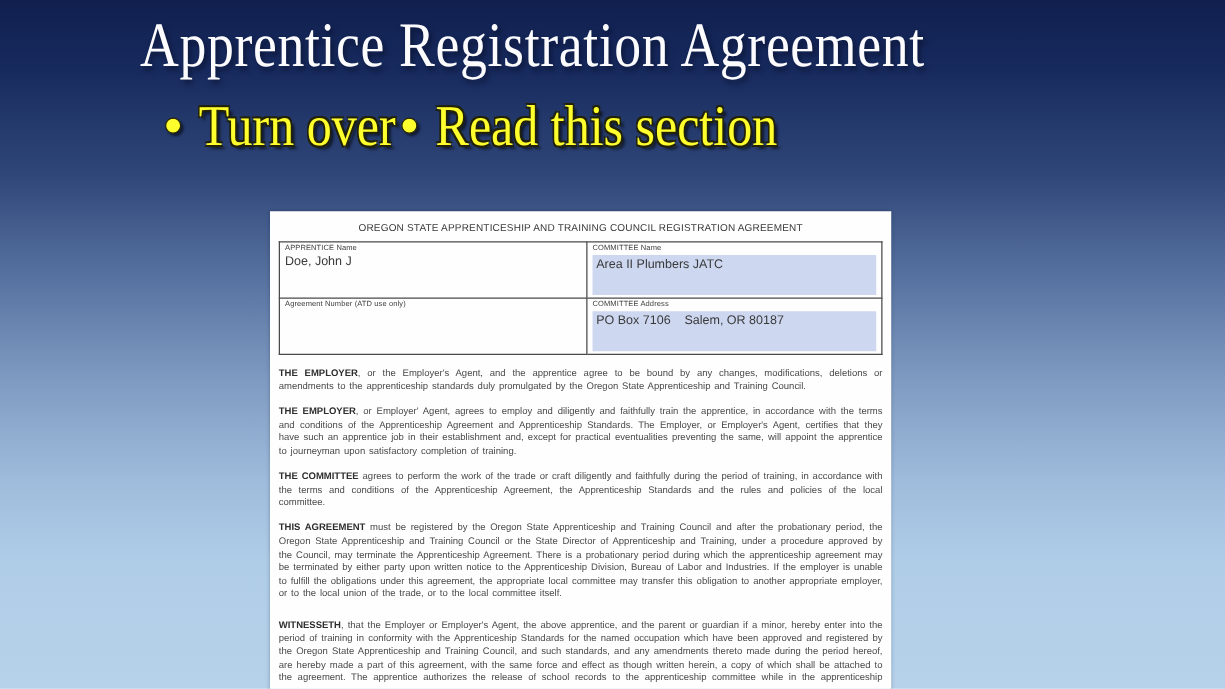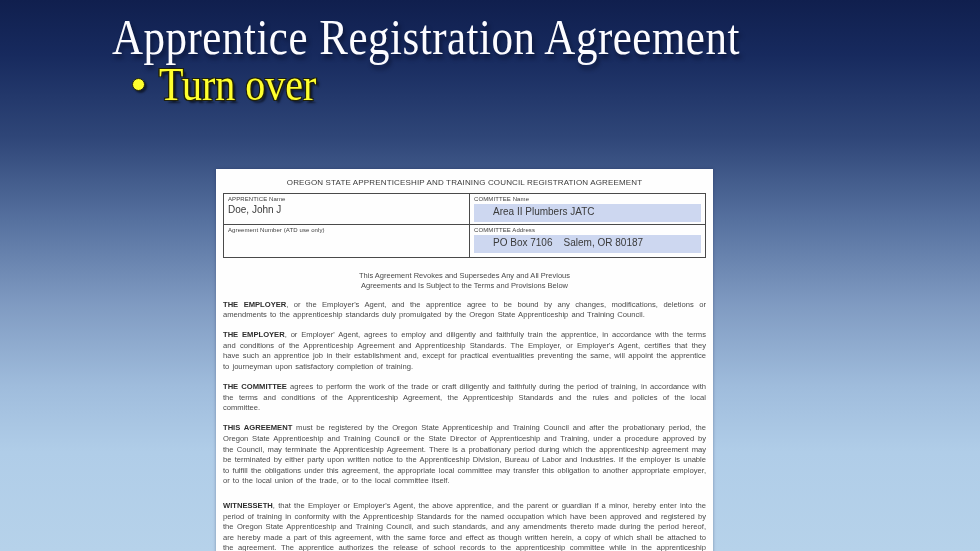--- a/index.html
+++ b/index.html
@@ -11,21 +11,21 @@
       #7f9ac1 55%, #9fbcdc 70%, #b0cde8 82%, #b6d2ea 100%);
   }
   .slide-title {
     position:absolute; left:112px; top:8px;
     font-family:"Liberation Serif", serif; font-weight:400;
     font-size:43px; color:#fcfcff; letter-spacing:.5px;
     transform:scaleY(1.18); transform-origin:left top;
     text-shadow:2px 3px 4px rgba(5,10,30,.55);
     white-space:nowrap;
   }
-  .bullet-list { position:absolute; left:132px; top:62px; display:flex; flex-direction:row; gap:5px; }
+  .bullet-list { position:absolute; left:132px; top:78px; display:flex; flex-direction:row; gap:5px; }
   .bullet-row { display:flex; align-items:center; height:45px; }
   .bullet-dot {
     width:11px; height:11px; border-radius:50%; background:#ffff2e;
     border:1px solid #26260a; box-shadow:2px 2px 2px rgba(0,0,0,.55);
     margin-right:14px; flex:0 0 auto;
   }
   .bullet-text {
     font-family:"Liberation Serif", serif; font-size:40px; color:#ffff2e;
     transform:scaleY(1.15); transform-origin:left center; white-space:nowrap;
     text-shadow:
@@ -44,38 +44,42 @@
   }
   table.form-table { border-collapse:collapse; width:100%; table-layout:fixed; }
   table.form-table td { border:1px solid #4a4a4a; vertical-align:top; padding:2px 4px; }
   td.cell-apprentice { border-width:2px; border-color:#2d2d2d; }
   td.cell-agreement { border:3px solid #000; }
   .col-left { width:237px; }
   .row-1 td { height:26px; }
   .row-2 td { height:28px; }
   .flabel { font-size:6px; color:#3d3d3d; letter-spacing:.1px; }
   .fvalue { font-size:10px; color:#3a3a3a; margin-top:2px; white-space:pre; }
-  .fvalue.hl { background:#cdd7f0; display:block; height:18px; line-height:15px; padding:0 19px; }
+  .fvalue.hl { background:#cdd7f0; display:block; height:32px; line-height:15px; padding:0 3px; }
   .notice { text-align:center; font-size:7.5px; line-height:9.5px; color:#4a4a4a; margin-top:13px; }
   .para {
     font-size:7.6px; line-height:10.6px; text-align:justify;
     margin:9.5px 0 0 0; color:#4a4a4a; word-spacing:1px;
   }
   .para b { color:#2d2d2d; }
   .para.last { margin-top:14px; }
 </style>
 </head>
 <body>
 
 <div class="slide-title">Apprentice Registration Agreement</div>
 
 <div class="bullet-list">
   <div class="bullet-row">
     <span class="bullet-dot"></span>
     <span class="bullet-text">Turn over</span>
+  </div>
+  <div class="bullet-row">
+    <span class="bullet-dot"></span>
+    <span class="bullet-text">Read this section</span>
   </div>
 </div>
 
 <div class="doc">
   <div class="doc-header">OREGON STATE APPRENTICESHIP AND TRAINING COUNCIL REGISTRATION AGREEMENT</div>
 
   <table class="form-table">
     <tbody>
         <tr class="row-1">
       <td class="cell-apprentice col-left">
@@ -93,24 +97,20 @@
         <div class="fvalue"></div>
       </td>
       <td>
         <div class="flabel">COMMITTEE Address</div>
         <div class="fvalue hl">PO Box 7106    Salem, OR 80187</div>
       </td>
     </tr>
   </tbody>
     </table>
 
-  <div class="notice">
-    <div>This Agreement Revokes and Supersedes Any and All Previous</div>
-    <div>Agreements and Is Subject to the Terms and Provisions Below</div>
-  </div>
 
   <p class="para"><b>THE EMPLOYER</b><span>, or the Employer's Agent, and the apprentice agree to be bound by any changes, modifications, deletions or amendments to the apprenticeship standards duly promulgated by the Oregon State Apprenticeship and Training Council.</span></p>
 
   <p class="para"><b>THE EMPLOYER</b><span>, or Employer' Agent, agrees to employ and diligently and faithfully train the apprentice, in accordance with the terms and conditions of the Apprenticeship Agreement and Apprenticeship Standards. The Employer, or Employer's Agent, certifies that they have such an apprentice job in their establishment and, except for practical eventualities preventing the same, will appoint the apprentice to journeyman upon satisfactory completion of training.</span></p>
 
   <p class="para"><b>THE COMMITTEE</b><span> agrees to perform the work of the trade or craft diligently and faithfully during the period of training, in accordance with the terms and conditions of the Apprenticeship Agreement, the Apprenticeship Standards and the rules and policies of the local committee.</span></p>
 
   <p class="para"><b>THIS AGREEMENT</b><span> must be registered by the Oregon State Apprenticeship and Training Council and after the probationary period, the Oregon State Apprenticeship and Training Council or the State Director of Apprenticeship and Training, under a procedure approved by the Council, may terminate the Apprenticeship Agreement. There is a probationary period during which the apprenticeship agreement may be terminated by either party upon written notice to the Apprenticeship Division, Bureau of Labor and Industries. If the employer is unable to fulfill the obligations under this agreement, the appropriate local committee may transfer this obligation to another appropriate employer, or to the local union of the trade, or to the local committee itself.</span></p>
 
   <p class="para last"><b>WITNESSETH</b><span>, that the Employer or Employer's Agent, the above apprentice, and the parent or guardian if a minor, hereby enter into the period of training in conformity with the Apprenticeship Standards for the named occupation which have been approved and registered by the Oregon State Apprenticeship and Training Council, and such standards, and any amendments thereto made during the period hereof, are hereby made a part of this agreement, with the same force and effect as though written herein, a copy of which shall be attached to the agreement. The apprentice authorizes the release of school records to the apprenticeship committee while in the apprenticeship program.</span></p>

